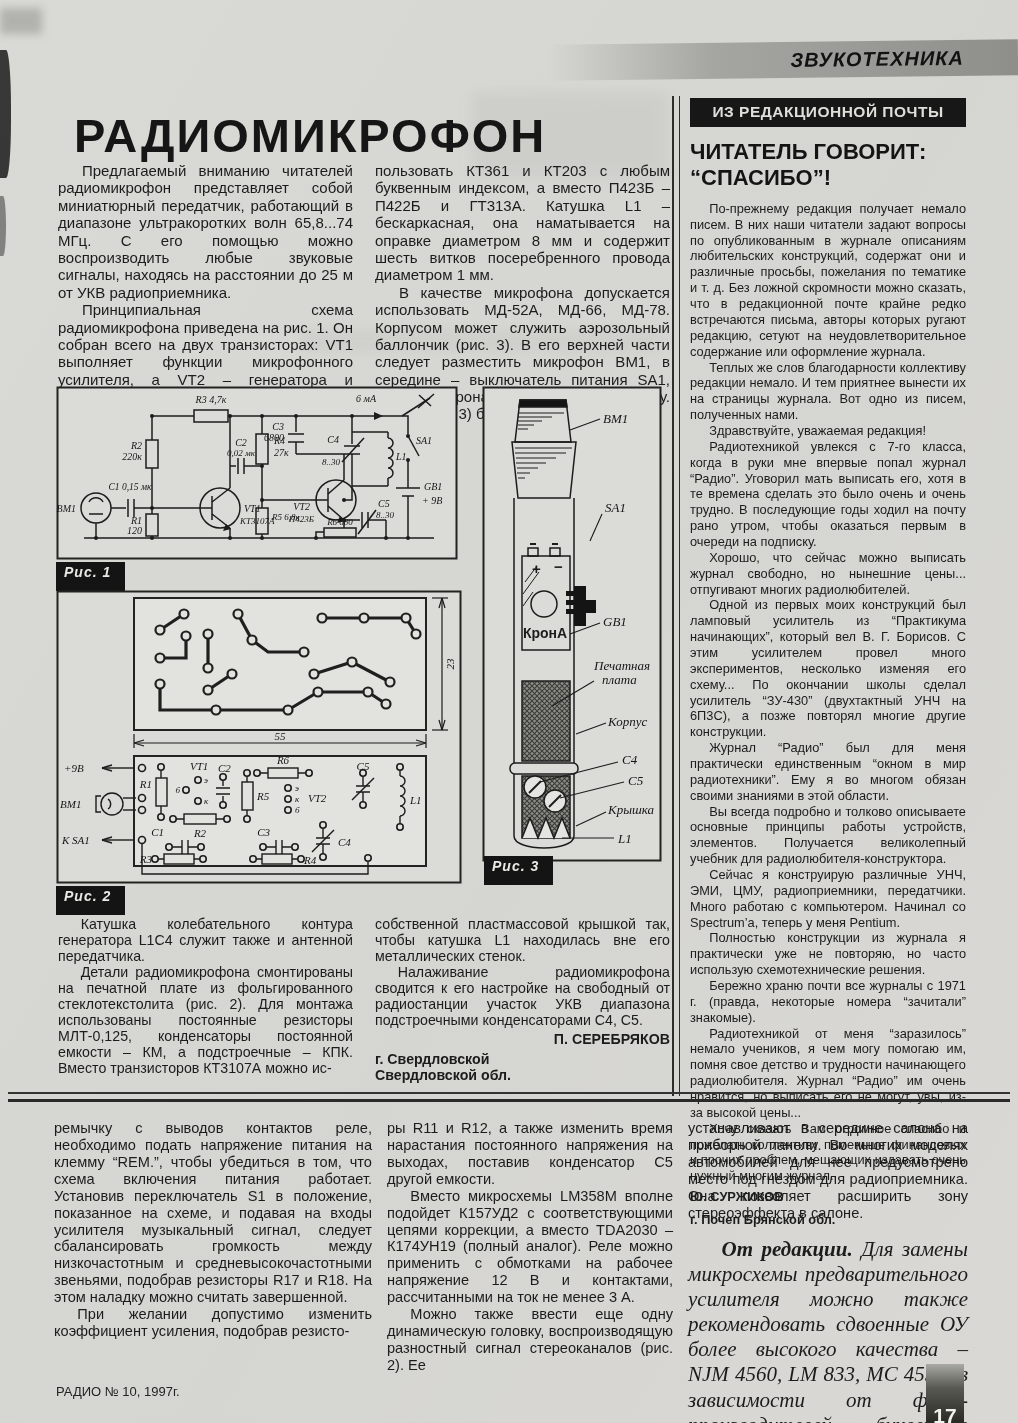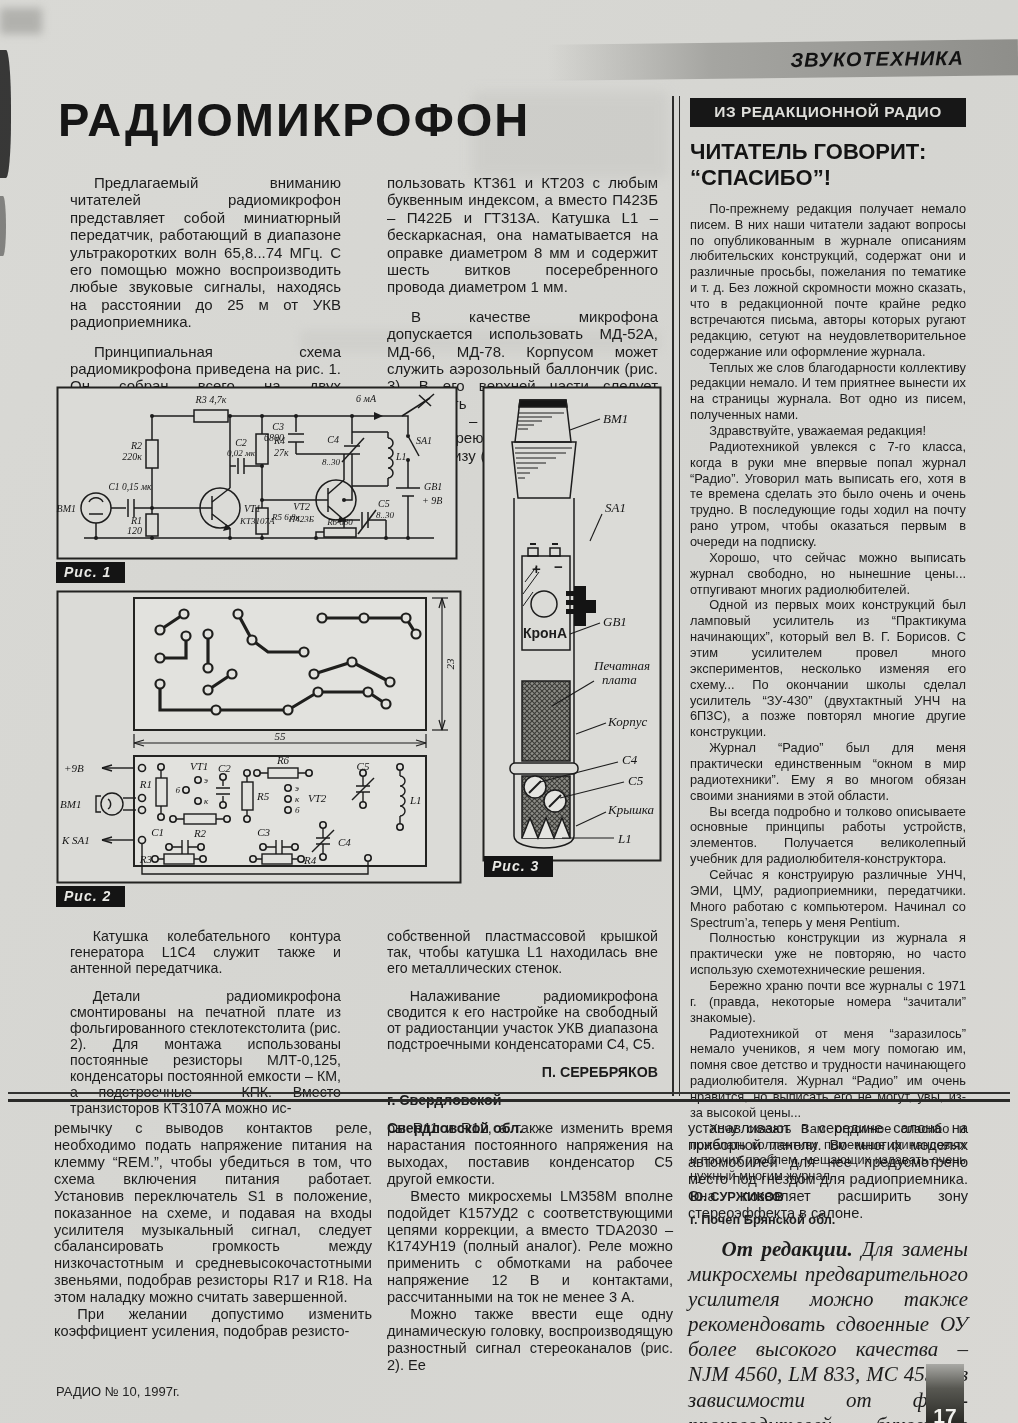--- a/index.html
+++ b/index.html
@@ -12,34 +12,34 @@
   .blob3{position:absolute;left:0;top:8px;width:42px;height:26px;background:#8b8b87;opacity:.5;filter:blur(4px);}
   .ghost1{position:absolute;left:472px;top:92px;width:196px;height:86px;background:#c7c7c3;opacity:.55;filter:blur(6px);}
   .ghost2{position:absolute;left:300px;top:330px;width:360px;height:22px;background:#c9c9c5;opacity:.5;filter:blur(5px);}
   
   .topic-band{position:absolute;left:548px;top:42px;width:470px;height:36px;
       background:linear-gradient(90deg,rgba(165,165,161,0) 0%,#a5a5a1 35%,#8e8e8a 100%);
       display:flex;align-items:center;justify-content:flex-end;padding-right:54px;box-sizing:border-box;
       transform:rotate(-.7deg);}
   .topic-band span{font-style:italic;font-weight:bold;font-size:20px;letter-spacing:1px;color:#121212;}
   
-  .title{position:absolute;left:58px;top:92px;margin:0;font-size:47px;font-weight:bold;letter-spacing:2px;color:#161616;}
+  .title{position:absolute;left:58px;top:92px;margin:16px;font-size:47px;font-weight:bold;letter-spacing:2px;color:#161616;}
   .art-cols{position:absolute;left:58px;top:162px;width:612px;display:flex;gap:22px;}
   .art-cols .col{flex:1;font-size:15px;line-height:1.16;text-align:justify;}
-  .art-cols p{margin:12px;}
+  .art-cols p{margin:0;}
   .ind{text-indent:1.6em;}
   .art-bottom{top:916px;}
   .art-bottom .col{font-size:14.2px;line-height:1.13;}
   .author{font-weight:bold;text-align:right;margin-top:3px !important;}
   .author-city{font-weight:bold;text-align:left;margin-top:4px !important;}
   .author-region{font-weight:bold;text-align:left;}
   
   svg{position:absolute;}
   .figcap{position:absolute;background:#141414;color:#e9e9e5;font-weight:bold;font-style:italic;
-      font-size:14px;letter-spacing:1px;padding:2px 14px 3px 8px;}
+      font-size:14px;letter-spacing:1px;padding:2px 14px 11px 8px;}
   .figtext{font-family:"Liberation Serif",serif;font-style:italic;fill:#161616;}
   
   .vrule{position:absolute;left:672px;top:96px;height:1000px;width:5px;
       border-left:2.5px solid #2d2d2b;border-right:1.5px solid #2d2d2b;}
   .hdivider{position:absolute;left:8px;top:1092px;width:1002px;height:5px;
       border-top:2px solid #333331;border-bottom:3.5px solid #2a2a28;}
   
   .letters{position:absolute;left:690px;top:98px;width:276px;}
   .rubric{background:#171717;color:#dededa;font-weight:bold;font-size:15.5px;letter-spacing:.5px;
       padding:5px 8px 6px;text-align:center;}
@@ -464,21 +464,21 @@
       <p class="author">П. СЕРЕБРЯКОВ</p>
       <p class="author-city">г. Свердловской</p>
       <p class="author-region">Свердловской обл.</p>
     </div>
   </div>
 
   <div class="vrule"></div>
 
   <div class="letters">
     <div class="rubric">
-      <span>ИЗ РЕДАКЦИОННОЙ РАДИО</span>
+      <span>ИЗ РЕДАКЦИОННОЙ ПОЧТЫ</span>
     </div>
     <div class="headline">
       <div>ЧИТАТЕЛЬ ГОВОРИТ:</div>
       <div>“СПАСИБО”!</div>
     </div>
     <p>По-прежнему редакция получает немало писем. В них наши читатели задают вопросы по опубликованным в журнале описаниям любительских конструкций, содержат они и различные просьбы, пожелания по тематике и т. д. Без ложной скромности можно сказать, что в редакционной почте крайне редко встречаются письма, авторы которых ругают редакцию, сетуют на неудовлетворительное содержание или оформление журнала.</p>
     <p>Теплых же слов благодарности коллективу редакции немало. И тем приятнее вынести их на страницы журнала. Вот одно из писем, полученных нами.</p>
     <p>Здравствуйте, уважаемая редакция!</p>
     <p>Радиотехникой увлекся с 7-го класса, когда в руки мне впервые попал журнал “Радио”. Уговорил мать выписать его, хотя в те времена сделать это было очень и очень трудно. В последующие годы ходил на почту рано утром, чтобы оказаться первым в очереди на подписку.</p>
     <p>Хорошо, что сейчас можно выписать журнал свободно, но нынешние цены... отпугивают многих радиолюбителей.</p>

